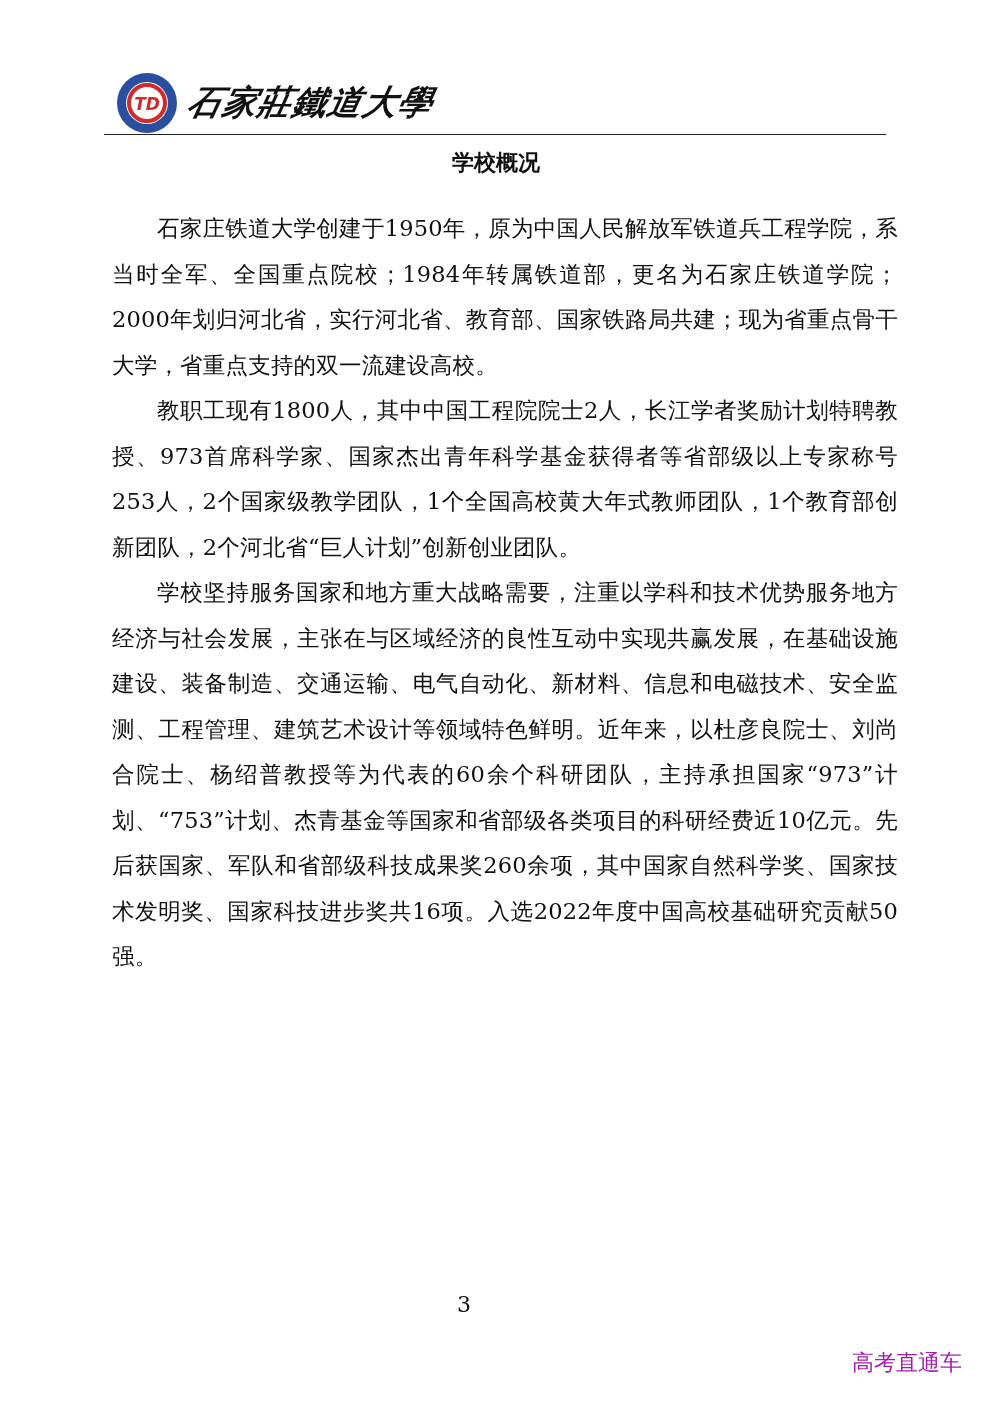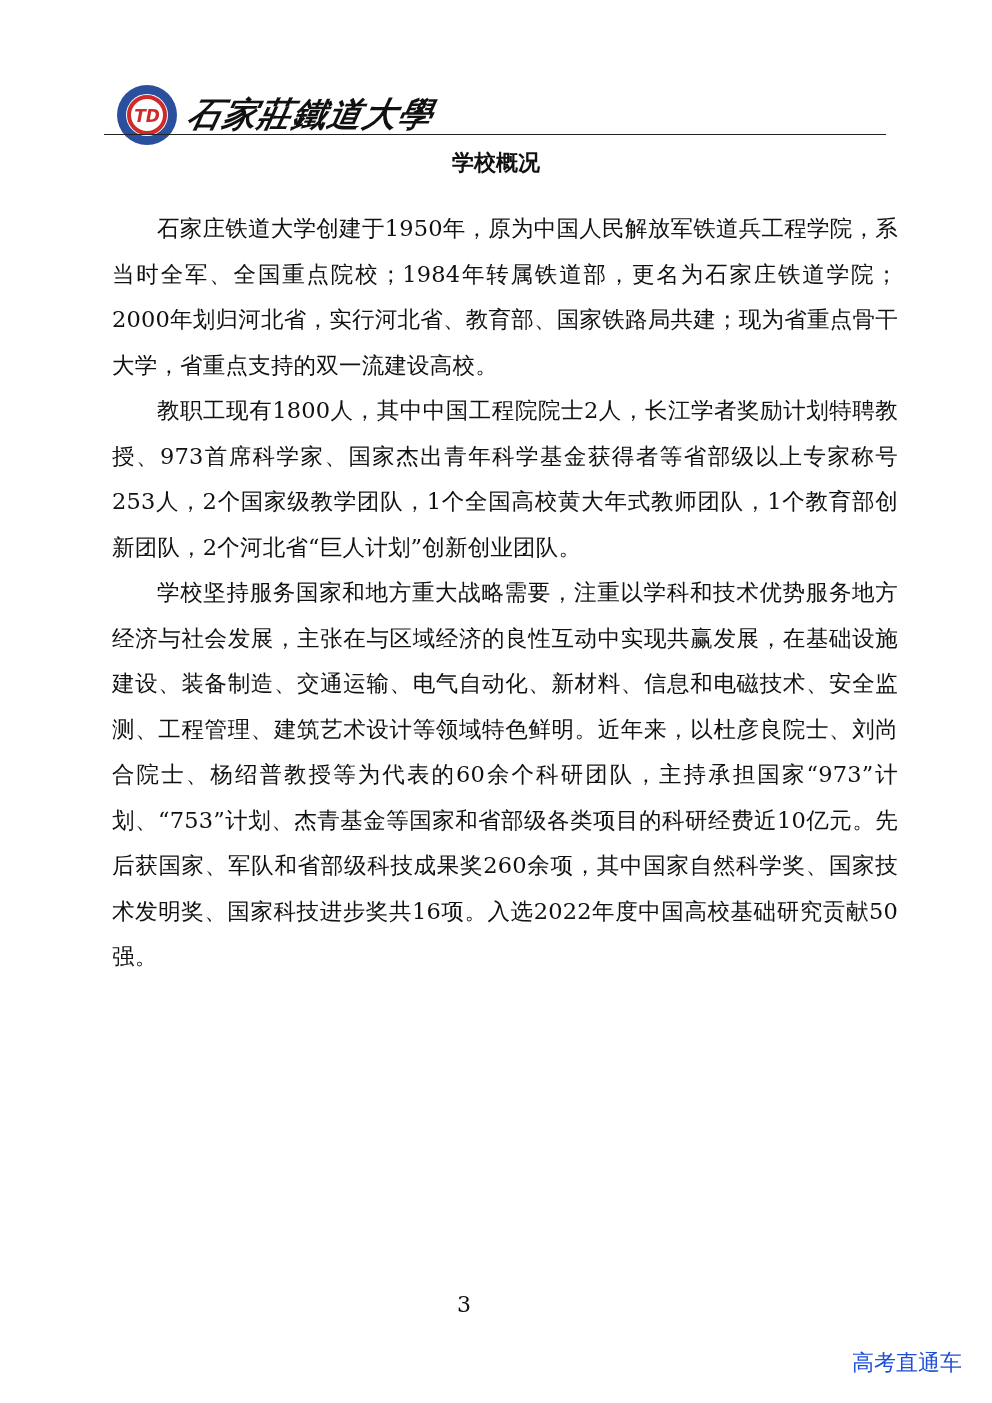--- a/index.html
+++ b/index.html
@@ -1,25 +1,25 @@
 <!DOCTYPE html>
 <html><head>
   <meta charset="utf-8">
   <style>
     html, body { margin: 0; padding: 0; background: #ffffff; }
     body { width: 992px; height: 1403px; position: relative; overflow: hidden; font-family: "DejaVu Serif", "Liberation Serif", serif; color: #111; }
-    .header { position: absolute; left: 108px; top: 80px; width: 776px; height: 66px; }
+    .header { position: absolute; left: 108px; top: 68px; width: 776px; height: 66px; }
     .logo { position: absolute; left: 8px; top: 4px; width: 62px; height: 62px; }
     .univ-name { position: absolute; left: 80px; top: 12px; font-family: "DejaVu Serif", serif; font-style: italic; font-size: 34px; letter-spacing: 1px; color: #111; font-weight: bold; transform: skewX(-12deg); }
     .header-rule { position: absolute; left: 104px; top: 134px; width: 782px; height: 1px; background: #222; }
     .title { position: absolute; left: 0; width: 992px; top: 148px; text-align: center; font-family: "DejaVu Sans", "Liberation Sans", sans-serif; font-weight: bold; font-size: 22px; }
     .body-text { position: absolute; left: 112px; top: 206px; width: 786px; }
     .para { margin: 0; font-size: 22.5px; line-height: 45.5px; text-indent: 45px; text-align: justify; letter-spacing: 0.2px; }
     .page-num { position: absolute; left: 0; width: 928px; top: 1292px; text-align: center; font-size: 22px; }
-    .watermark { position: absolute; right: 30px; top: 1348px; font-family: "DejaVu Sans", sans-serif; font-size: 22px; color: #1d4ed8; }
+    .watermark { position: absolute; right: 30px; top: 1348px; font-family: "DejaVu Sans", sans-serif; font-size: 22px; color: #a21caf; }
   </style>
 </head>
 <body>
 
 <div class="header">
   <svg class="logo" viewBox="0 0 62 62">
     <circle cx="31" cy="31" r="30" fill="#2a4f9e"></circle>
     <circle cx="31" cy="31" r="21" fill="#ffffff"></circle>
     <circle cx="31" cy="31" r="18" fill="none" stroke="#d12a2a" stroke-width="4"></circle>
     <text x="31" y="38" text-anchor="middle" font-family="DejaVu Sans, sans-serif" font-size="17" font-weight="bold" font-style="italic" fill="#d12a2a">TD</text>

